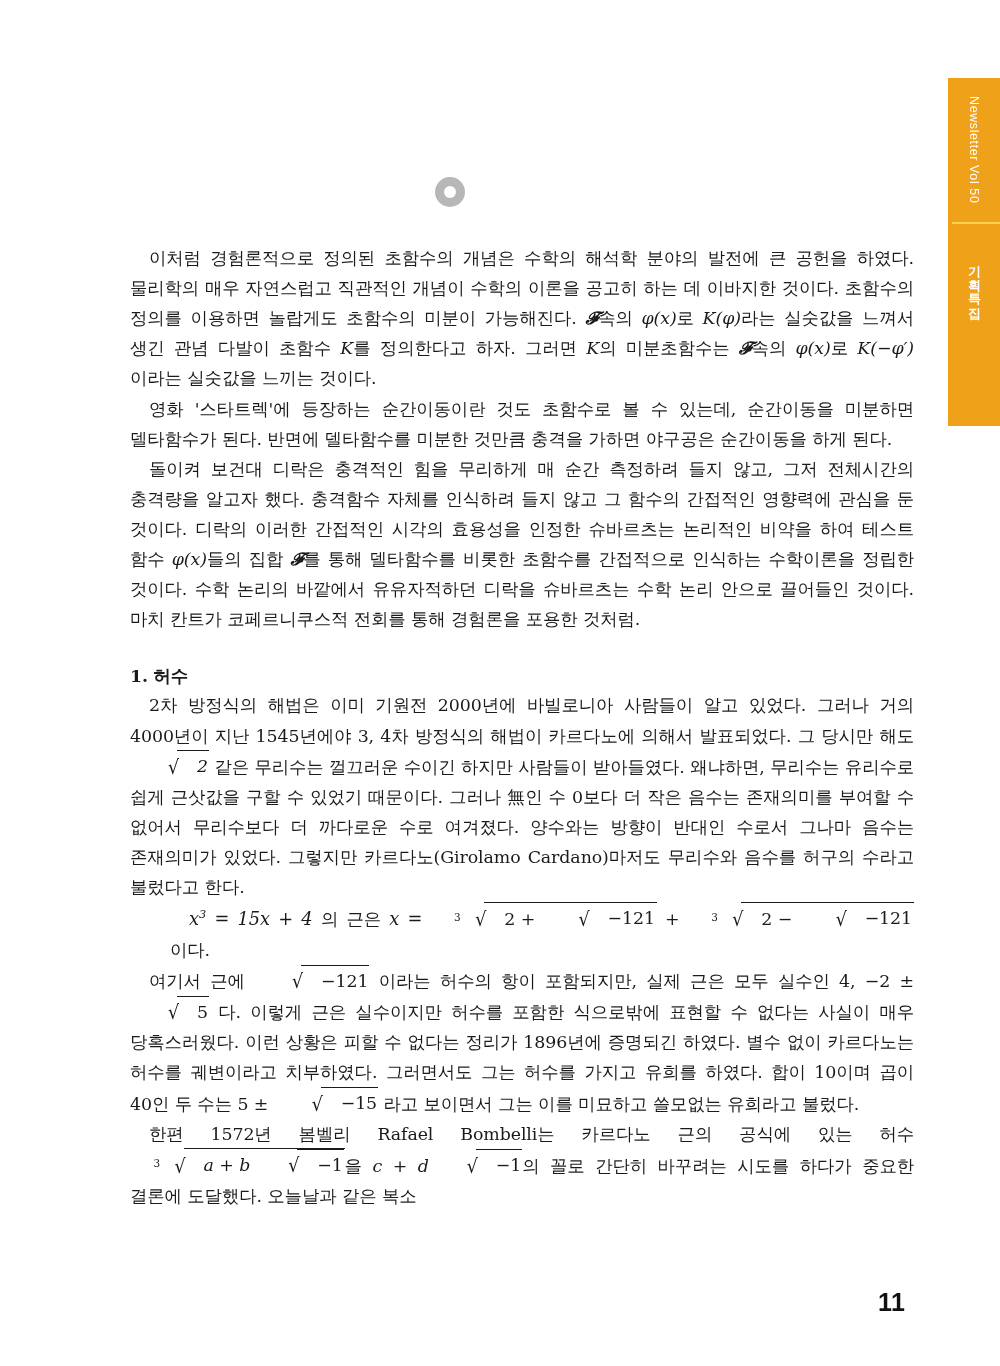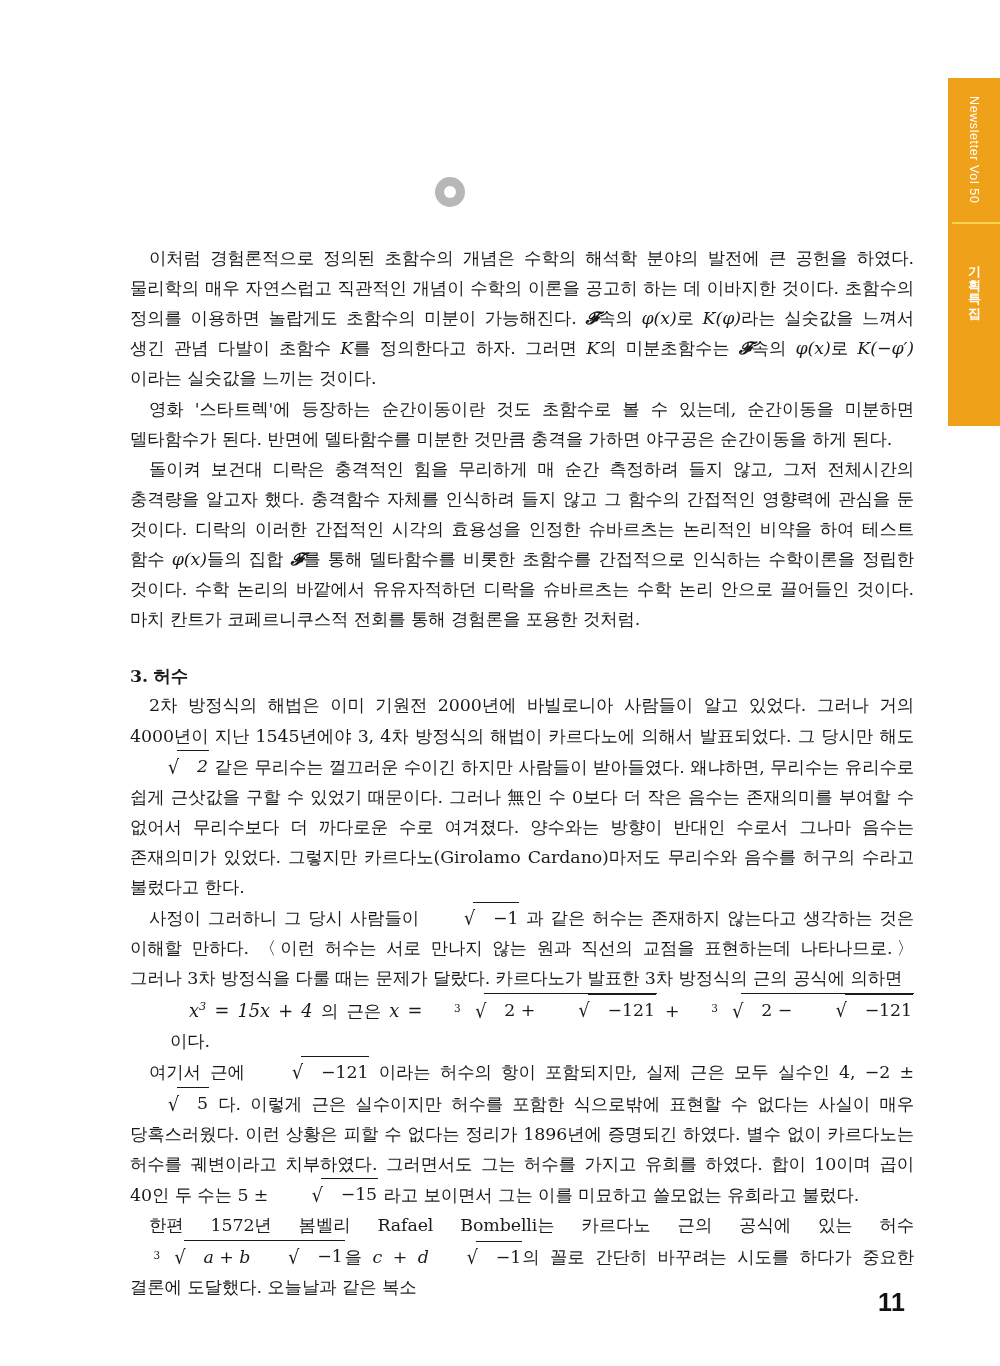--- a/index.html
+++ b/index.html
@@ -203,25 +203,24 @@
   <div class="ornament"></div>
 
   <div class="column">
 
     <p class="body"><span>이처럼 경험론적으로 정의된 초함수의 개념은 수학의 해석학 분야의 발전에 큰 공헌을 하였다. 물리학의 매우 자연스럽고 직관적인 개념이 수학의 이론을 공고히 하는 데 이바지한 것이다. 초함수의 정의를 이용하면 놀랍게도 초함수의 미분이 가능해진다. </span><span class="cal">𝓕</span><span>속의 </span><span class="math">φ(x)</span><span>로 </span><span class="math">K(φ)</span><span>라는 실숫값을 느껴서 생긴 관념 다발이 초함수 </span><span class="math">K</span><span>를 정의한다고 하자. 그러면 </span><span class="math">K</span><span>의 미분초함수는 </span><span class="cal">𝓕</span><span>속의 </span><span class="math">φ(x)</span><span>로 </span><span class="math">K(−φ′)</span><span>이라는 실숫값을 느끼는 것이다.</span></p>
 
     <p class="body">영화 '스타트렉'에 등장하는 순간이동이란 것도 초함수로 볼 수 있는데, 순간이동을 미분하면 델타함수가 된다. 반면에 델타함수를 미분한 것만큼 충격을 가하면 야구공은 순간이동을 하게 된다.</p>
 
     <p class="body"><span>돌이켜 보건대 디락은 충격적인 힘을 무리하게 매 순간 측정하려 들지 않고, 그저 전체시간의 충격량을 알고자 했다. 충격함수 자체를 인식하려 들지 않고 그 함수의 간접적인 영향력에 관심을 둔 것이다. 디락의 이러한 간접적인 시각의 효용성을 인정한 슈바르츠는 논리적인 비약을 하여 테스트 함수 </span><span class="math">φ(x)</span><span>들의 집합 </span><span class="cal">𝓕</span><span>를 통해 델타함수를 비롯한 초함수를 간접적으로 인식하는 수학이론을 정립한 것이다. 수학 논리의 바깥에서 유유자적하던 디락을 슈바르츠는 수학 논리 안으로 끌어들인 것이다. 마치 칸트가 코페르니쿠스적 전회를 통해 경험론을 포용한 것처럼.</span></p>
 
-    <h2 class="sec-head">3. 허수</h2>
+    <h2 class="sec-head">1. 허수</h2>
 
     <p class="body"><span>2차 방정식의 해법은 이미 기원전 2000년에 바빌로니아 사람들이 알고 있었다. 그러나 거의 4000년이 지난 1545년에야 3, 4차 방정식의 해법이 카르다노에 의해서 발표되었다. 그 당시만 해도 </span><span class="radical"><span class="rad-sign">√</span><span class="rad-body">2</span></span><span> 같은 무리수는 껄끄러운 수이긴 하지만 사람들이 받아들였다. 왜냐하면, 무리수는 유리수로 쉽게 근삿값을 구할 수 있었기 때문이다. 그러나 無인 수 0보다 더 작은 음수는 존재의미를 부여할 수 없어서 무리수보다 더 까다로운 수로 여겨졌다. 양수와는 방향이 반대인 수로서 그나마 음수는 존재의미가 있었다. 그렇지만 카르다노(Girolamo Cardano)마저도 무리수와 음수를 허구의 수라고 불렀다고 한다.</span></p>
 
-    <p class="body"><span>사정이 그러하니 그 당시 사람들이 </span><span class="radical"><span class="rad-sign">√</span><span class="rad-body math-up">−1</span></span><span> 과 같은 허수는 존재하지 않는다고 생각하는 것은 이해할 만하다. 〈이런 허수는 서로 만나지 않는 원과 직선의 교점을 표현하는데 나타나므로.〉 그러나 3차 방정식을 다룰 때는 문제가 달랐다. 카르다노가 발표한 3차 방정식의 근의 공식에 의하면</span></p>
 
     <p class="body formula-line"><span class="math">x</span><sup class="exp">3</sup><span class="math"> = 15x + 4 </span><span>의 근은 </span><span class="math">x</span><span class="math"> = </span><span class="radical"><span class="cbrt-idx">3</span><span class="rad-sign">√</span><span class="rad-body math-up"><span>2 + </span><span class="radical"><span class="rad-sign">√</span><span class="rad-body math-up">−121</span></span></span></span><span class="math-up"> + </span><span class="radical"><span class="cbrt-idx">3</span><span class="rad-sign">√</span><span class="rad-body math-up"><span>2 − </span><span class="radical"><span class="rad-sign">√</span><span class="rad-body math-up">−121</span></span></span></span><span> 이다.</span></p>
 
     <p class="body"><span>여기서 근에 </span><span class="radical"><span class="rad-sign">√</span><span class="rad-body math-up">−121</span></span><span> 이라는 허수의 항이 포함되지만, 실제 근은 모두 실수인 4, −2 ± </span><span class="radical"><span class="rad-sign">√</span><span class="rad-body math-up">5</span></span><span> 다. 이렇게 근은 실수이지만 허수를 포함한 식으로밖에 표현할 수 없다는 사실이 매우 당혹스러웠다. 이런 상황은 피할 수 없다는 정리가 1896년에 증명되긴 하였다. 별수 없이 카르다노는 허수를 궤변이라고 치부하였다. 그러면서도 그는 허수를 가지고 유희를 하였다. 합이 10이며 곱이 40인 두 수는 5 ± </span><span class="radical"><span class="rad-sign">√</span><span class="rad-body math-up">−15</span></span><span> 라고 보이면서 그는 이를 미묘하고 쓸모없는 유희라고 불렀다.</span></p>
 
     <p class="body"><span>한편 1572년 봄벨리 Rafael Bombelli는 카르다노 근의 공식에 있는 허수 </span><span class="radical"><span class="cbrt-idx">3</span><span class="rad-sign">√</span><span class="rad-body"><span class="math">a + b</span><span class="radical"><span class="rad-sign">√</span><span class="rad-body math-up">−1</span></span></span></span><span>을 </span><span class="math">c + </span><span class="math">d</span><span class="radical"><span class="rad-sign">√</span><span class="rad-body math-up">−1</span></span><span>의 꼴로 간단히 바꾸려는 시도를 하다가 중요한 결론에 도달했다. 오늘날과 같은 복소</span></p>
 
   </div>
 
   <div class="page-number">11</div>

